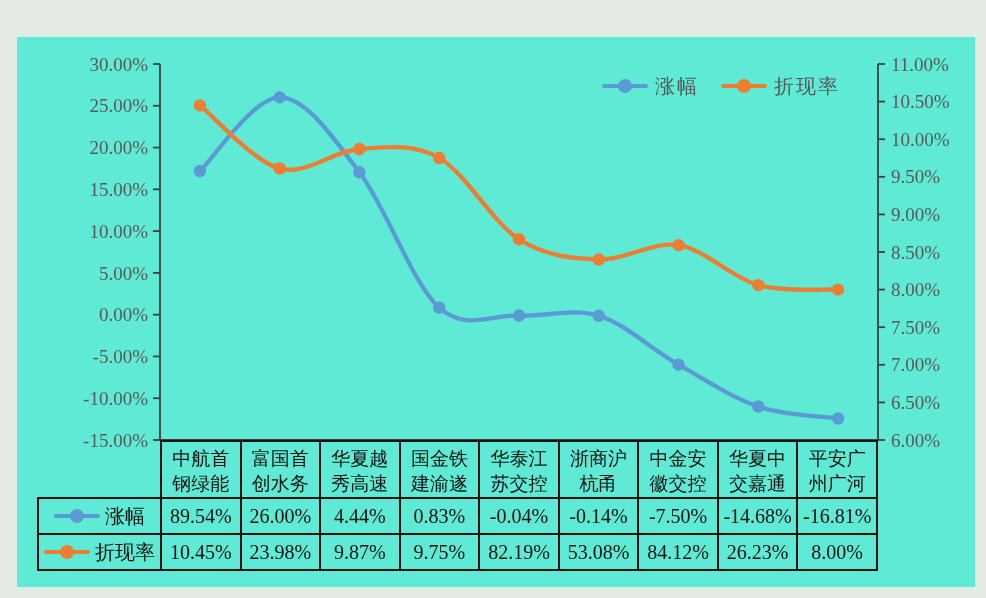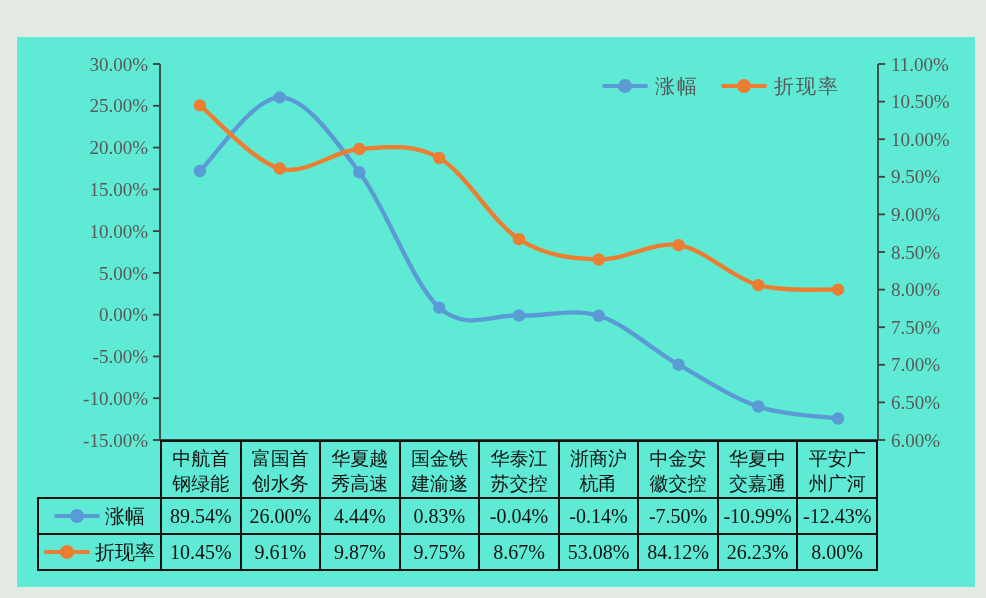--- a/index.html
+++ b/index.html
@@ -164,38 +164,38 @@
                 <span class="series-name">涨幅</span>
               </div>
             </td>
             <td>89.54%</td>
             <td>26.00%</td>
             <td>4.44%</td>
             <td>0.83%</td>
             <td>-0.04%</td>
             <td>-0.14%</td>
             <td>-7.50%</td>
-            <td>-10.99%</td>
-            <td>-12.43%</td>
+            <td>-14.68%</td>
+            <td>-16.81%</td>
           </tr>
           <tr>
             <td class="legend-cell">
               <div class="cellwrap">
                 <span class="marker">
                   <span class="mline" style="background: rgb(237, 125, 49);"></span>
                   <span class="mdot" style="background: rgb(237, 125, 49);"></span>
                 </span>
                 <span class="series-name">折现率</span>
               </div>
             </td>
             <td>10.45%</td>
-            <td>9.61%</td>
+            <td>23.98%</td>
             <td>9.87%</td>
             <td>9.75%</td>
-            <td>8.67%</td>
+            <td>82.19%</td>
             <td>53.08%</td>
             <td>84.12%</td>
             <td>26.23%</td>
             <td>8.00%</td>
           </tr>
         </tbody>
     </table>
   </div>
 </div>
 

